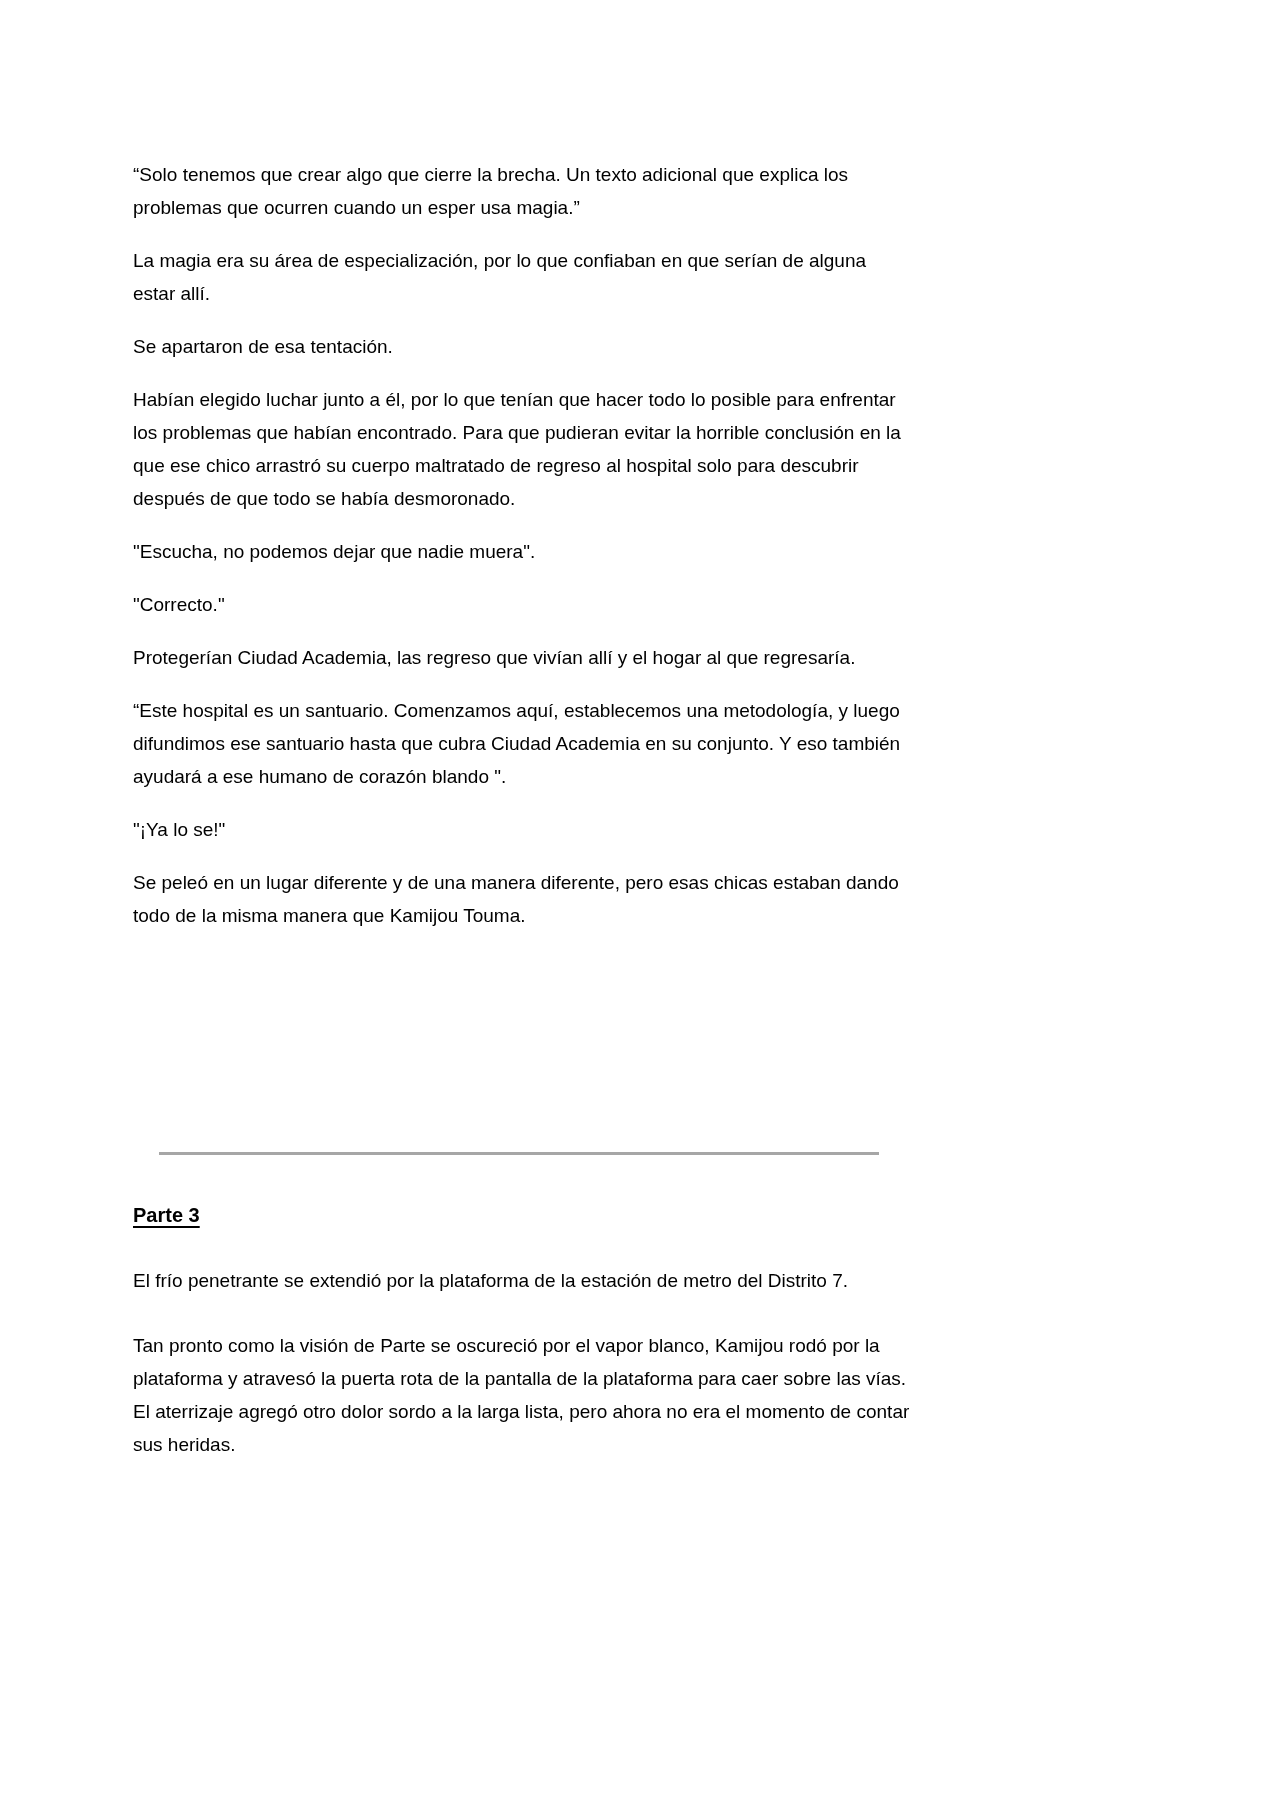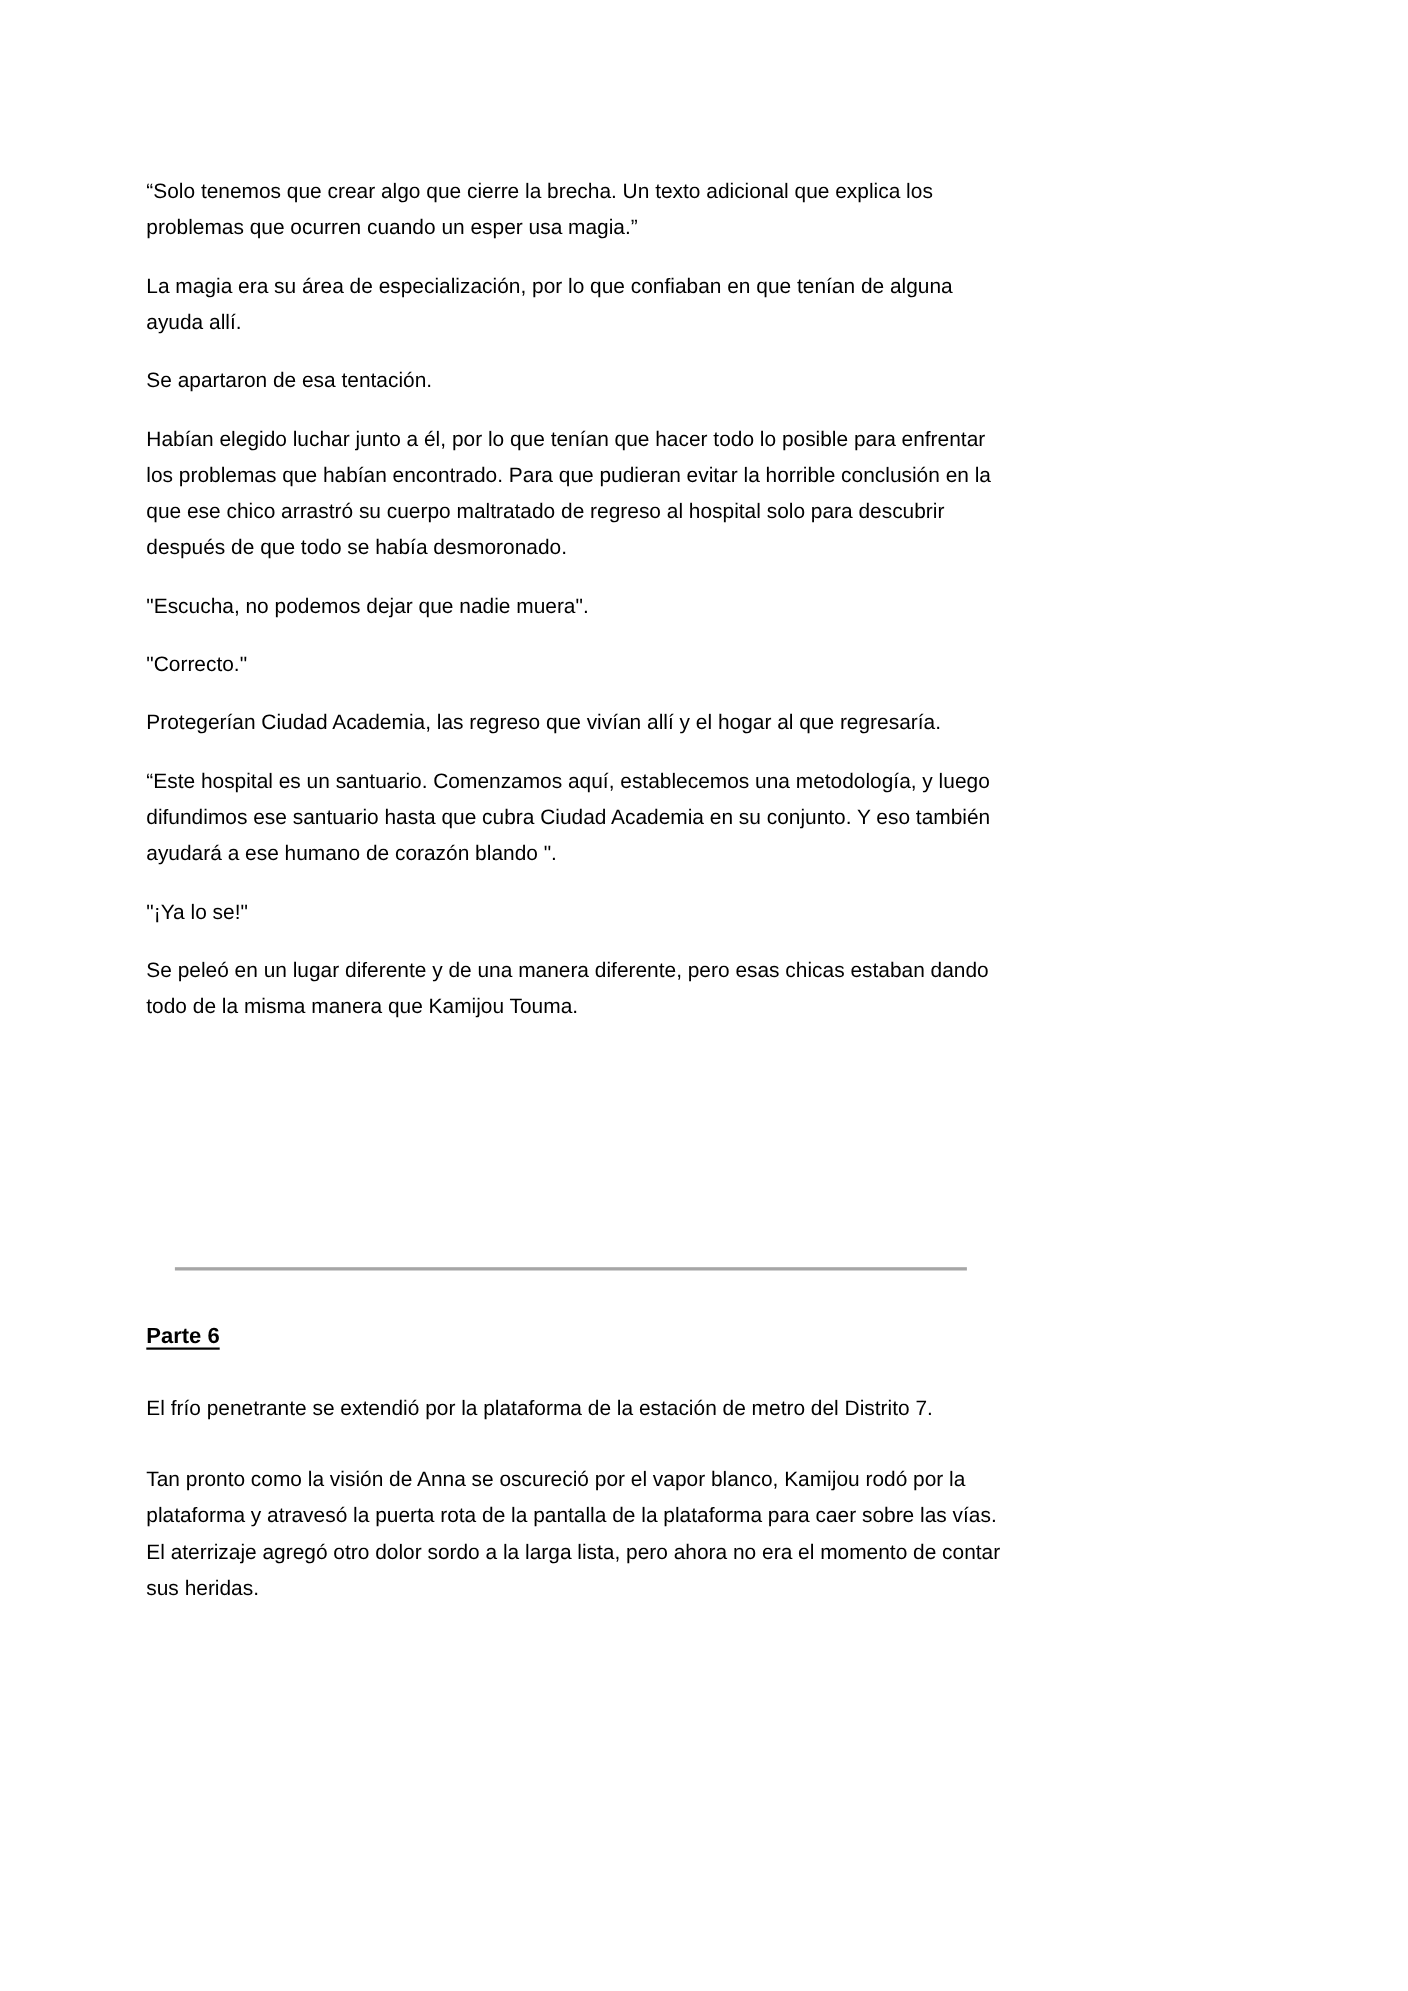--- a/index.html
+++ b/index.html
@@ -48,33 +48,33 @@
   }
 </style>
 </head>
 <body>
 
 <div class="page">
   <div class="content">
 
     <div class="sec1">
       <p>“Solo tenemos que crear algo que cierre la brecha. Un texto adicional que explica los problemas que ocurren cuando un esper usa magia.”</p>
-      <p>La magia era su área de especialización, por lo que confiaban en que tenían de alguna ayuda allí.</p>
+      <p>La magia era su área de especialización, por lo que confiaban en que serían de alguna estar allí.</p>
       <p>Se apartaron de esa tentación.</p>
       <p>Habían elegido luchar junto a él, por lo que tenían que hacer todo lo posible para enfrentar los problemas que habían encontrado. Para que pudieran evitar la horrible conclusión en la que ese chico arrastró su cuerpo maltratado de regreso al hospital solo para descubrir después de que todo se había desmoronado.</p>
       <p>"Escucha, no podemos dejar que nadie muera".</p>
       <p>"Correcto."</p>
       <p>Protegerían Ciudad Academia, las regreso que vivían allí y el hogar al que regresaría.</p>
       <p>“Este hospital es un santuario. Comenzamos aquí, establecemos una metodología, y luego difundimos ese santuario hasta que cubra Ciudad Academia en su conjunto. Y eso también ayudará a ese humano de corazón blando ".</p>
       <p>"¡Ya lo se!"</p>
       <p>Se peleó en un lugar diferente y de una manera diferente, pero esas chicas estaban dando todo de la misma manera que Kamijou Touma.</p>
     </div>
 
     <hr class="divider">
 
     <div class="sec2">
-      <h2 class="section-heading">Parte 6</h2>
+      <h2 class="section-heading">Parte 3</h2>
       <p>El frío penetrante se extendió por la plataforma de la estación de metro del Distrito 7.</p>
-      <p>Tan pronto como la visión de Anna se oscureció por el vapor blanco, Kamijou rodó por la plataforma y atravesó la puerta rota de la pantalla de la plataforma para caer sobre las vías. El aterrizaje agregó otro dolor sordo a la larga lista, pero ahora no era el momento de contar sus heridas.</p>
+      <p>Tan pronto como la visión de Parte se oscureció por el vapor blanco, Kamijou rodó por la plataforma y atravesó la puerta rota de la pantalla de la plataforma para caer sobre las vías. El aterrizaje agregó otro dolor sordo a la larga lista, pero ahora no era el momento de contar sus heridas.</p>
     </div>
 
   </div>
 </div>
 
 </body></html>

